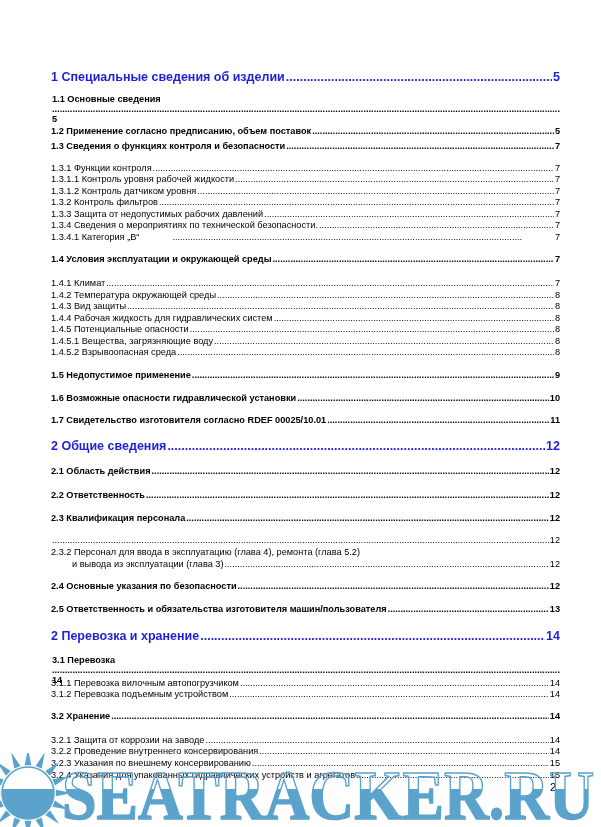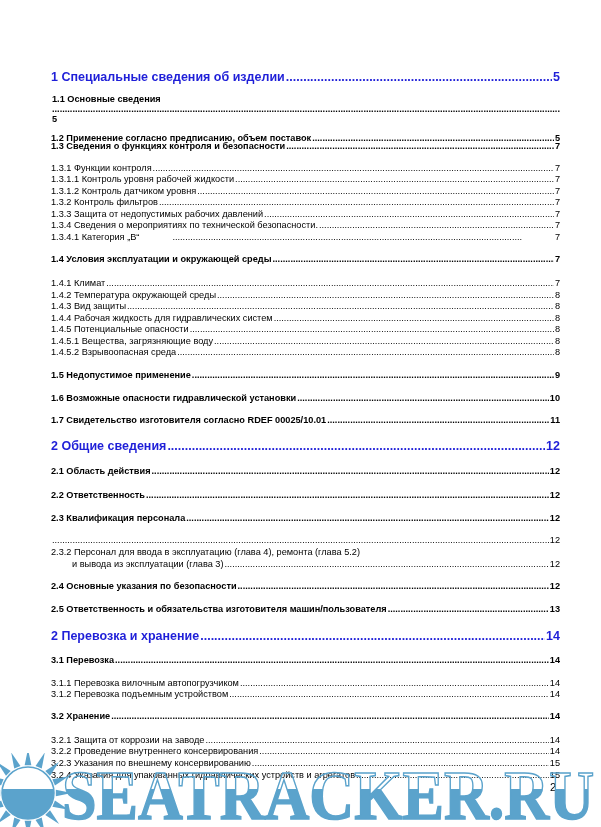--- a/index.html
+++ b/index.html
@@ -28,21 +28,21 @@
       <div class="row lvl0" style="top: 62px;">
         <span class="t">1 Специальные сведения об изделии</span>
         <span class="d"></span>
         <span class="p">5</span>
       </div>
       <div class="row lvl1" style="top: 86px; flex-direction: column;">
         <span class="t">1.1 Основные сведения</span>
         <span class="d"></span>
         <span class="p">5</span>
       </div>
-      <div class="row lvl1" style="top: 125px;">
+      <div class="row lvl1" style="top: 118px;">
         <span class="t">1.2 Применение согласно предписанию, объем поставок</span>
         <span class="d"></span>
         <span class="p">5</span>
       </div>
       <div class="row lvl1" style="top: 133px;">
         <span class="t">1.3 Сведения о функциях контроля и безопасности</span>
         <span class="d"></span>
         <span class="p">7</span>
       </div>
       <div class="row lvl2" style="top: 155px;">
@@ -173,21 +173,21 @@
       <div class="row lvl1" style="top: 596px;">
         <span class="t">2.5 Ответственность и обязательства изготовителя машин/пользователя</span>
         <span class="d"></span>
         <span class="p">13</span>
       </div>
       <div class="row lvl0" style="top: 621px;">
         <span class="t">2 Перевозка и хранение</span>
         <span class="d"></span>
         <span class="p">14</span>
       </div>
-      <div class="row lvl1" style="top: 647px;">
+      <div class="row lvl1" style="top: 647px; flex-direction: column;">
         <span class="t">3.1 Перевозка</span>
         <span class="d"></span>
         <span class="p">14</span>
       </div>
       <div class="row lvl2" style="top: 670px; justify-content: flex-end;">
         <span class="t">3.1.1 Перевозка вилочным автопогрузчиком</span>
         <span class="d"></span>
         <span class="p">14</span>
       </div>
       <div class="row lvl2" style="top: 681px;">

